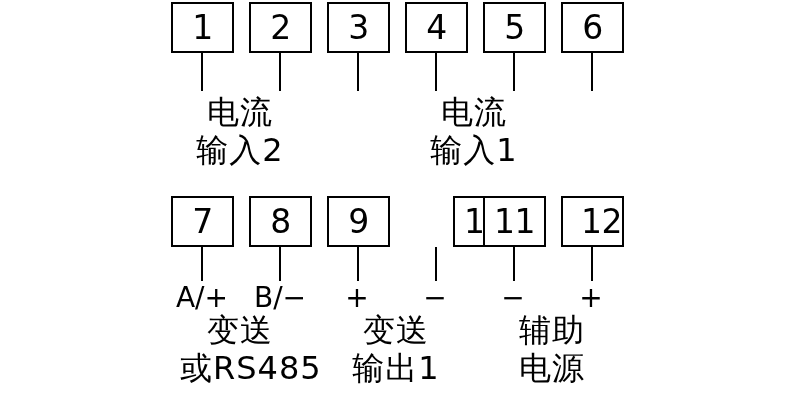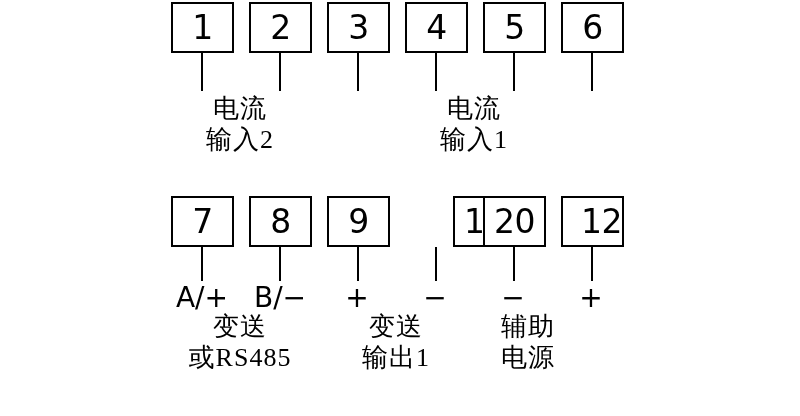--- a/index.html
+++ b/index.html
@@ -47,23 +47,22 @@
 
   
   .label {
     position: absolute;
     text-align: center;
     color: #000000;
     white-space: nowrap;
     line-height: 1.18;
   }
   .label-cn {
-    font-size: 26px;
+    font-size: 32px;
     letter-spacing: 1px;
-    font-family: Liberation Serif, serif;
   }
   .polarity {
     position: absolute;
     text-align: center;
     font-size: 28px;
     color: #000000;
     white-space: nowrap;
     line-height: 1;
   }
 </style>
@@ -113,21 +112,21 @@
   <div class="terminal" style="left:249px; top:196px;">
     <span class="terminal-num">8</span>
   </div>
   <div class="terminal" style="left:327px; top:196px;">
     <span class="terminal-num">9</span>
   </div>
   <div class="terminal" style="left:405px; top:196px;margin-left:48px;">
     <span class="terminal-num">10</span>
   </div>
   <div class="terminal" style="left:483px; top:196px;">
-    <span class="terminal-num">20</span>
+    <span class="terminal-num">11</span>
   </div>
   <div class="terminal" style="left:561px; top:196px;justify-content:flex-end;">
     <span class="terminal-num">12</span>
   </div>
 
   <div class="leader" style="left:201px; top:247px; height:34px;"></div>
   <div class="leader" style="left:279px; top:247px; height:34px;"></div>
   <div class="leader" style="left:357px; top:247px; height:34px;"></div>
   <div class="leader" style="left:435px; top:247px; height:34px;"></div>
   <div class="leader" style="left:513px; top:247px; height:34px;"></div>
@@ -141,18 +140,18 @@
   <div class="polarity" style="left:561px; top:284px; width:60px;">+</div>
 
   <div class="label label-cn" style="left:180px; top:312px; width:120px;">
     <div>变送</div>
     <div>或RS485</div>
   </div>
   <div class="label label-cn" style="left:336px; top:312px; width:120px;">
     <div>变送</div>
     <div>输出1</div>
   </div>
-  <div class="label label-cn" style="left:468px; top:312px; width:120px;">
+  <div class="label label-cn" style="left:492px; top:312px; width:120px;">
     <div>辅助</div>
     <div>电源</div>
   </div>
 
 </div>
 
 </body></html>

